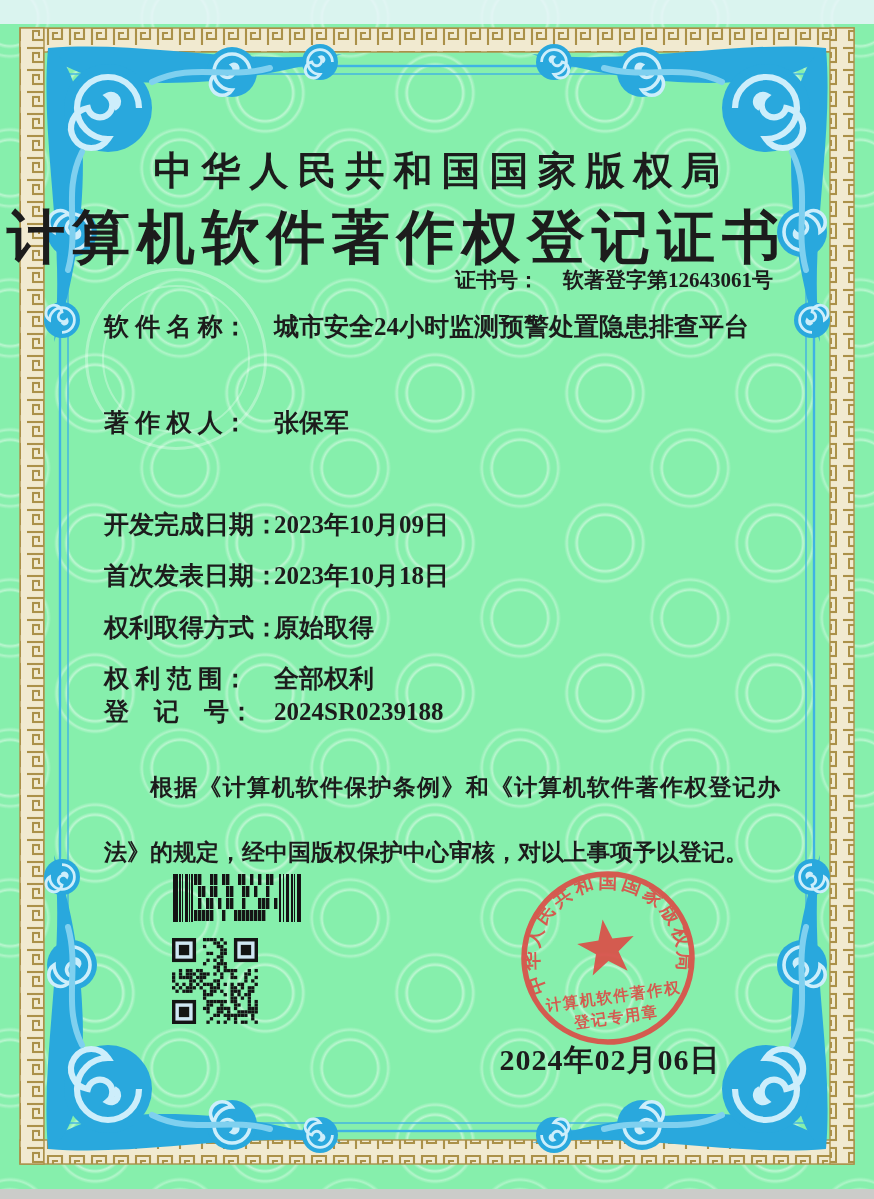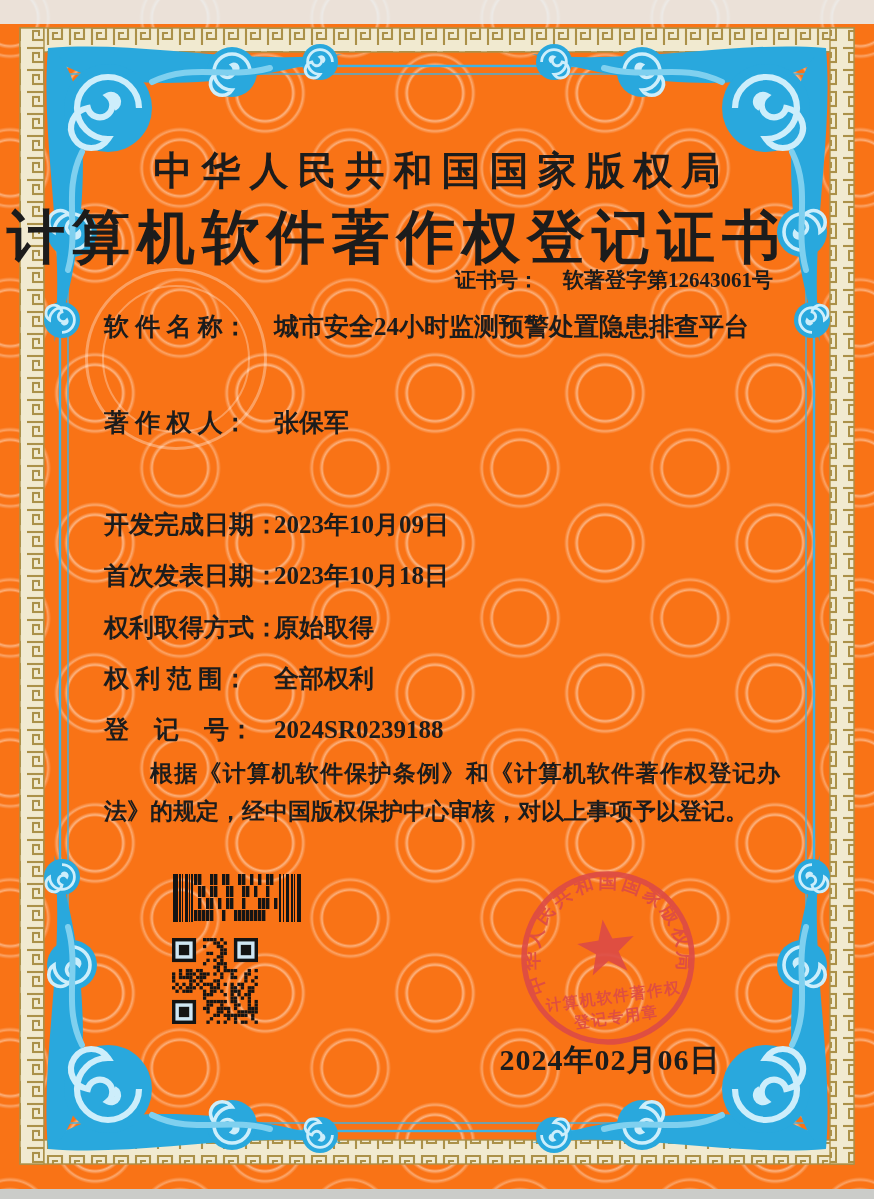--- a/index.html
+++ b/index.html
@@ -1,18 +1,18 @@
 <!DOCTYPE html>
 <html><head>
 <meta charset="utf-8">
 <style>
   html,body{margin:0;padding:0;background:#e9eef1;}
   #cert{
     position:relative; width:874px; height:1199px; overflow:hidden;
-    background-color:#f97316;
+    background-color:#86efac;
     font-family:"Liberation Serif","DejaVu Serif",serif;
     color:#1c1c1c;
   }
   
   #cert::before{
     content:""; position:absolute; inset:0; pointer-events:none;
     background-image:
       radial-gradient(circle, rgba(255,255,255,0) 26px, rgba(255,255,255,.55) 28px, rgba(255,255,255,0) 31px, rgba(255,255,255,0) 36px, rgba(255,255,255,.45) 38px, rgba(255,255,255,0) 41px),
       radial-gradient(circle, rgba(255,255,255,0) 26px, rgba(255,255,255,.5) 28px, rgba(255,255,255,0) 31px, rgba(255,255,255,0) 36px, rgba(255,255,255,.4) 38px, rgba(255,255,255,0) 41px);
     background-size:170px 150px,170px 150px;
@@ -31,24 +31,24 @@
   .abs{position:absolute;}
   #issuer{top:144px;left:0;width:100%;text-align:center;font-size:39px;font-weight:700;letter-spacing:9px;text-indent:9px;}
   #title{top:199px;left:0;width:100%;text-align:left;font-size:58px;font-weight:700;letter-spacing:7px;text-indent:7px;}
   #certno-row{top:266px;right:101px;font-size:21px;font-weight:700;}
   #certno-row .lbl{margin-right:24px;}
 
   .field-row{position:absolute;left:104px;font-size:25px;font-weight:700;line-height:33px;white-space:nowrap;}
   .field-row .flabel{display:inline-block;width:170px;vertical-align:top;}
   .field-row .fvalue{display:inline-block;vertical-align:top;}
   #row0{top:310px;} #row1{top:406px;} #row2{top:508px;text-decoration:underline;} #row3{top:559px;}
-  #row4{top:611px;} #row5{top:662px;} #row6{top:713px;}
+  #row4{top:611px;} #row5{top:662px;} #row6{top:695px;}
 
   #statement{top:755px;left:104px;width:676px;font-size:23px;font-weight:700;
-    line-height:38px;text-align:justify;text-indent:2em;}
+    line-height:65px;text-align:justify;text-indent:2em;}
 
   #barcode-box{left:173px;top:874px;width:128px;height:48px;}
   #qr-box{left:172px;top:938px;width:86px;height:86px;}
   #seal-box{left:508px;top:858px;width:200px;height:200px;}
   #issue-date{left:495px;top:1040px;width:230px;text-align:center;font-size:30px;font-weight:700;letter-spacing:1px;}
 </style>
 </head>
 <body>
 
 <div id="cert">

